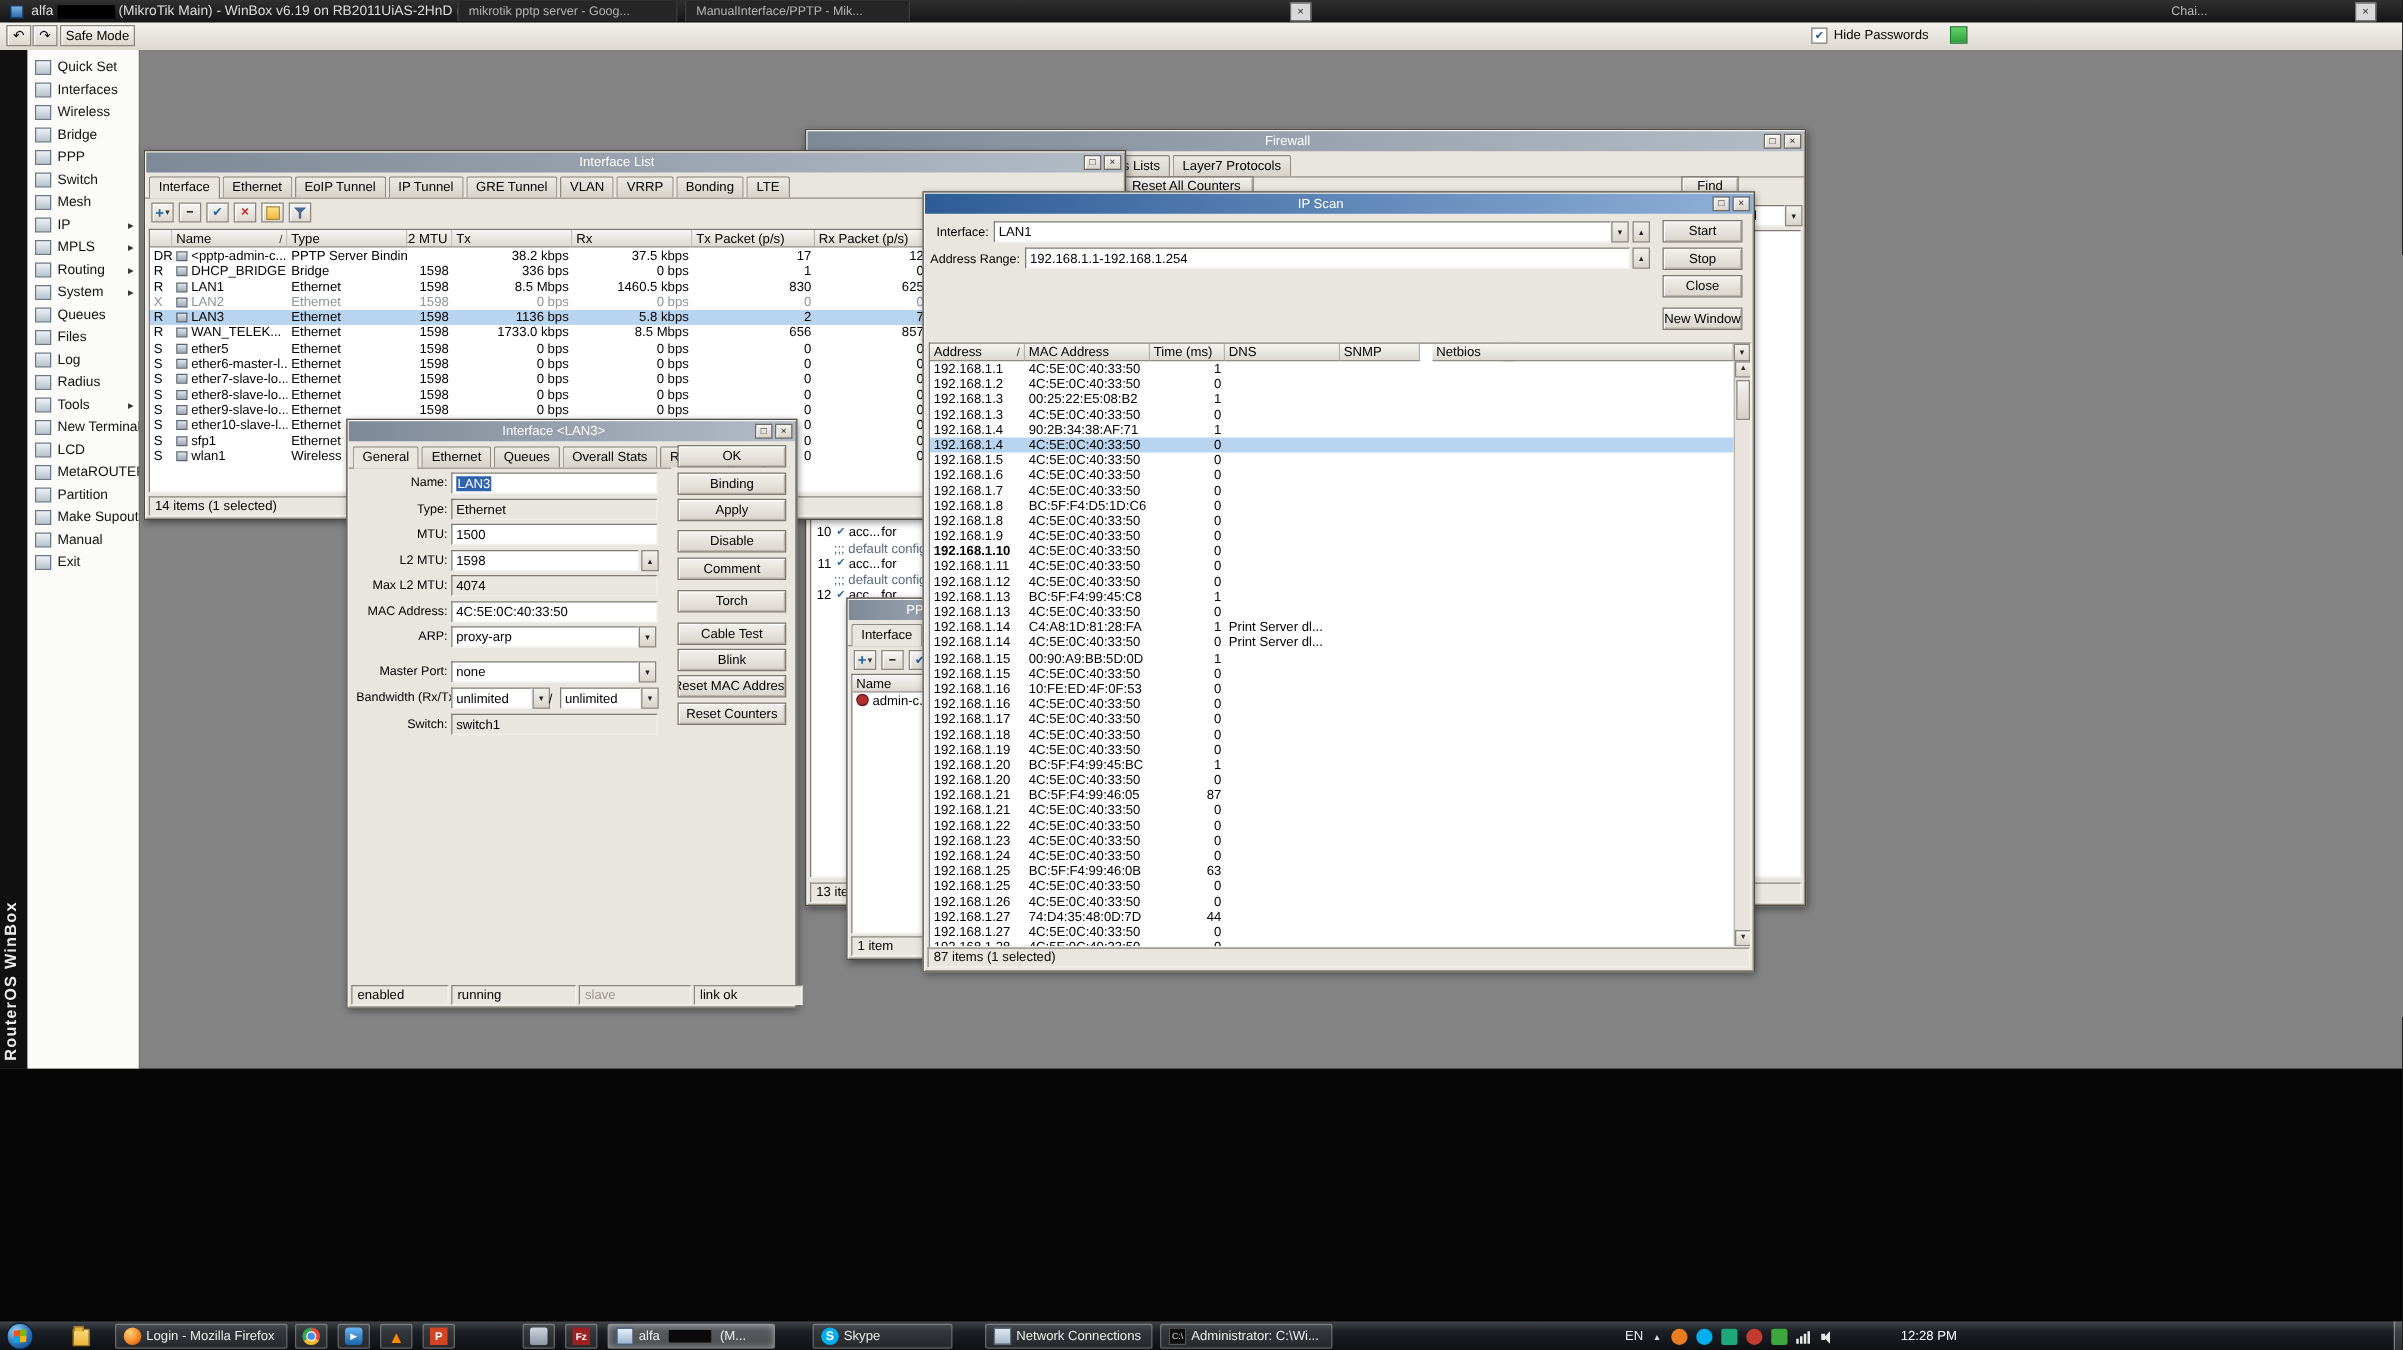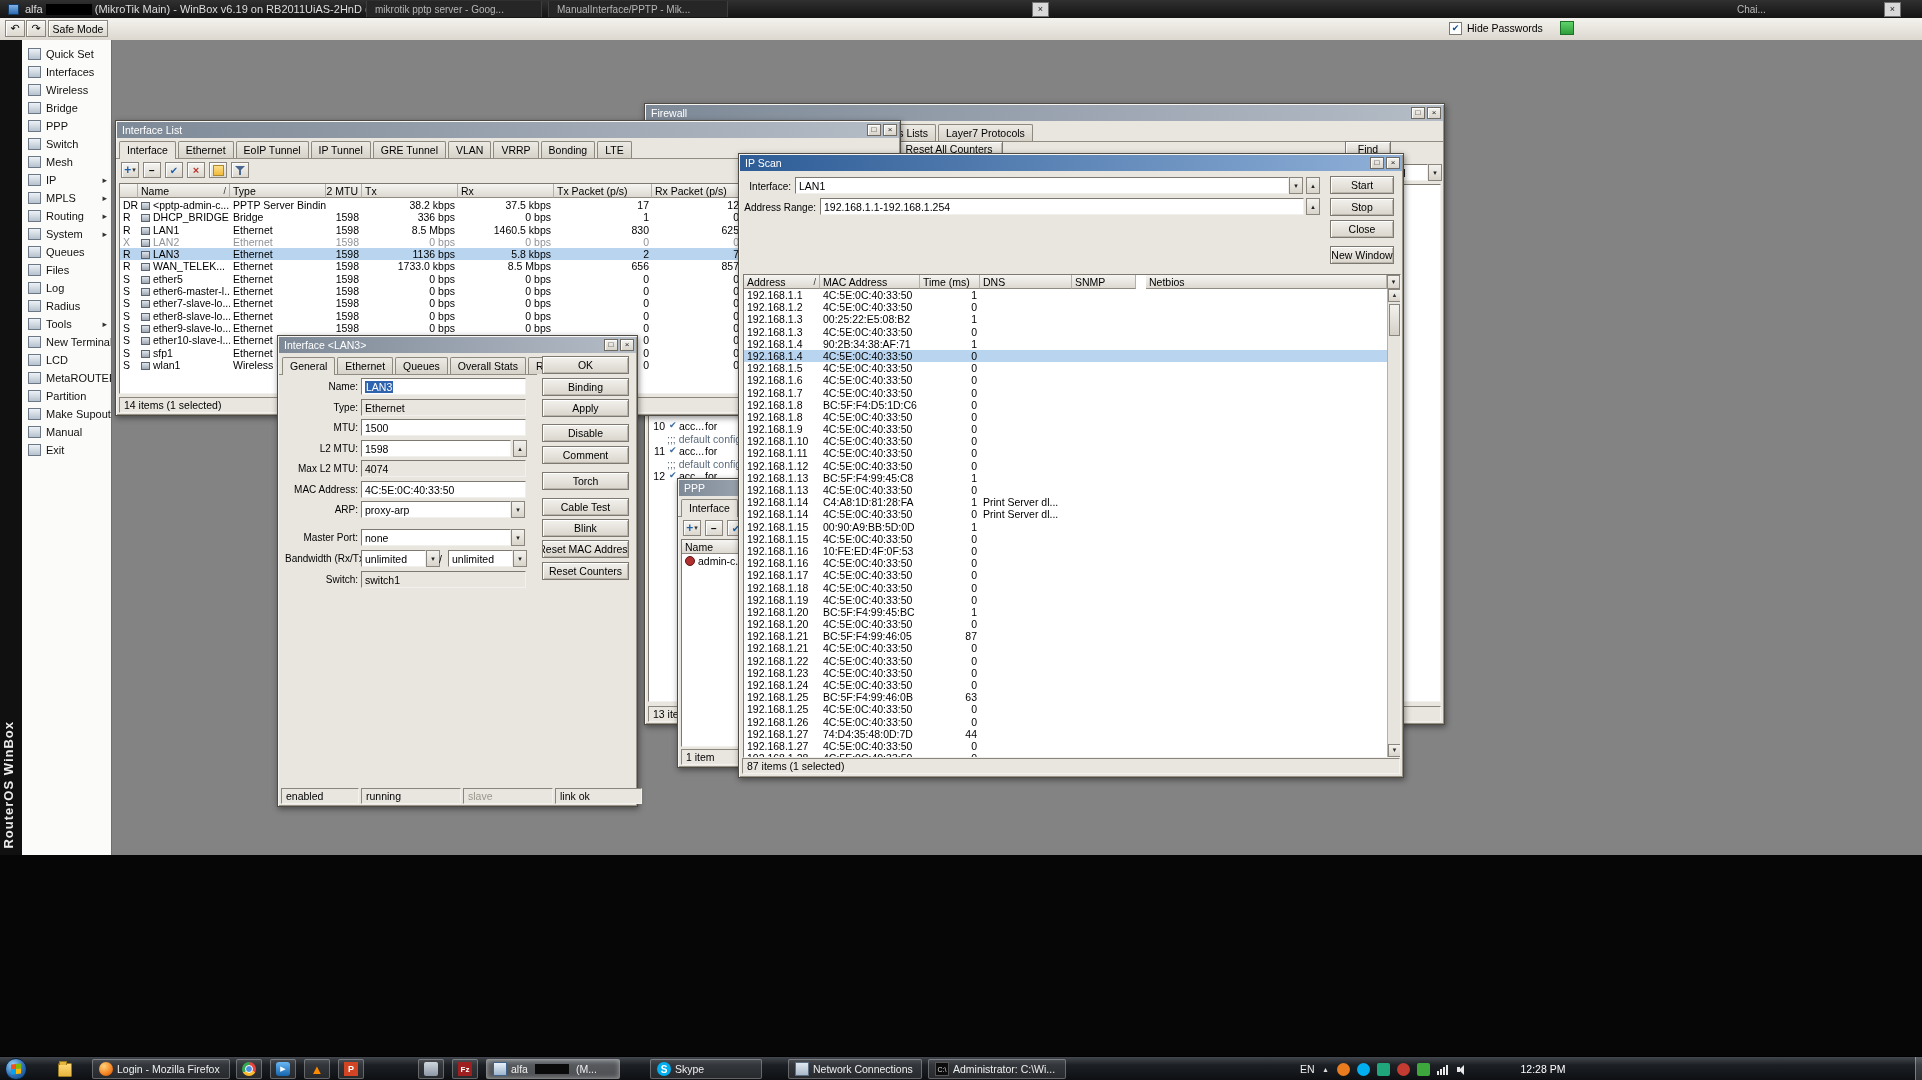--- a/index.html
+++ b/index.html
@@ -24,21 +24,21 @@
   #sidebar{position:absolute;left:22px;top:0;width:90px;height:815px;background:#fbfbf9;border-right:1px solid #6f6f6f;box-sizing:border-box;}
   #sidebar-items{padding-top:5px;}
   .sb-item{height:18px;display:flex;align-items:center;gap:5px;padding:0 4px 0 6px;font-size:11px;color:#111;white-space:nowrap;overflow:hidden;}
   .sb-ico{width:13px;height:12px;background:linear-gradient(#eef2f6,#b6c2ce);border:1px solid #6b7785;flex:0 0 auto;box-sizing:border-box;}
   .sb-arrow{margin-left:auto;font-size:9px;color:#333;}
   #darkband{position:absolute;left:0;top:855px;width:1922px;height:201px;background:#060606;}
   
   .win{position:absolute;background:#e9e6df;border:1px solid #4e4a44;box-shadow:inset 1px 1px 0 #f7f6f2,inset -1px -1px 0 #989286,1px 2px 6px rgba(0,0,0,.45);box-sizing:border-box;}
   .titlebar{position:relative;height:16px;margin:1px 1px 0;display:flex;align-items:center;gap:2px;padding:0 2px 0 5px;font-size:10.5px;color:#fff;background:linear-gradient(90deg,#7e8ema,#b4bcc6);background:linear-gradient(90deg,#7e8997,#b4bcc6);}
   .win.active-win .titlebar{background:linear-gradient(90deg,#2d5c96,#8fb0d8);}
-  .tb-title{flex:1;white-space:nowrap;overflow:hidden;}
+  .tb-title{flex:1;white-space:nowrap;overflow:hidden;text-align:center;}
   .tb-btn{width:14px;height:12px;background:linear-gradient(#f4f2ee,#d8d4cb);border:1px solid #6f6b63;box-shadow:inset 1px 1px 0 #fff;font-size:8px;line-height:10px;text-align:center;color:#222;box-sizing:border-box;}
   .tabs{position:relative;display:flex;align-items:flex-end;height:21px;padding:3px 3px 0;border-bottom:1px solid #908c82;box-sizing:border-box;}
   .tab{background:linear-gradient(#eceae4,#d6d2c9);border:1px solid #8d897f;border-bottom:none;border-radius:2px 2px 0 0;margin-right:2px;padding:2px 7px;font-size:10.5px;white-space:nowrap;}
   .tab.active{background:#e9e6df;padding-bottom:3px;margin-bottom:-1px;}
   .wtoolbar{display:flex;align-items:center;gap:4px;padding:3px 5px;height:22px;box-sizing:border-box;}
   .tbtn{min-width:18px;height:16px;display:flex;align-items:center;justify-content:center;font-size:10px;background:linear-gradient(#f6f5f2,#dcd8cf);border:1px solid #8a867e;box-shadow:inset 1px 1px 0 #fff;box-sizing:border-box;padding:0 2px;}
   .plus{color:#1d5fa8;font-weight:bold;font-size:12px;line-height:10px;}
   .carat{font-size:7px;margin-left:1px;color:#333;}
   .chk{color:#1d5fa8;font-size:10px;}
   .ex{color:#c03028;font-size:11px;font-weight:bold;line-height:10px;}
@@ -718,21 +718,21 @@
             <div class="td tr" style="left: 176px; width: 60px;">0</div>
             <div class="td" style="left: 236px; width: 92px;"></div>
           </div>
           <div class="trow srow">
             <div class="td" style="left: 0px; width: 76px;">192.168.1.9</div>
             <div class="td" style="left: 76px; width: 100px;">4C:5E:0C:40:33:50</div>
             <div class="td tr" style="left: 176px; width: 60px;">0</div>
             <div class="td" style="left: 236px; width: 92px;"></div>
           </div>
           <div class="trow srow">
-            <div class="td" style="left: 0px; width: 76px;">192.168.1.10</div>
+            <div class="td" style="left: 0px; width: 76px; font-weight: bold;">192.168.1.10</div>
             <div class="td" style="left: 76px; width: 100px;">4C:5E:0C:40:33:50</div>
             <div class="td tr" style="left: 176px; width: 60px;">0</div>
             <div class="td" style="left: 236px; width: 92px;"></div>
           </div>
           <div class="trow srow">
             <div class="td" style="left: 0px; width: 76px;">192.168.1.11</div>
             <div class="td" style="left: 76px; width: 100px;">4C:5E:0C:40:33:50</div>
             <div class="td tr" style="left: 176px; width: 60px;">0</div>
             <div class="td" style="left: 236px; width: 92px;"></div>
           </div>

